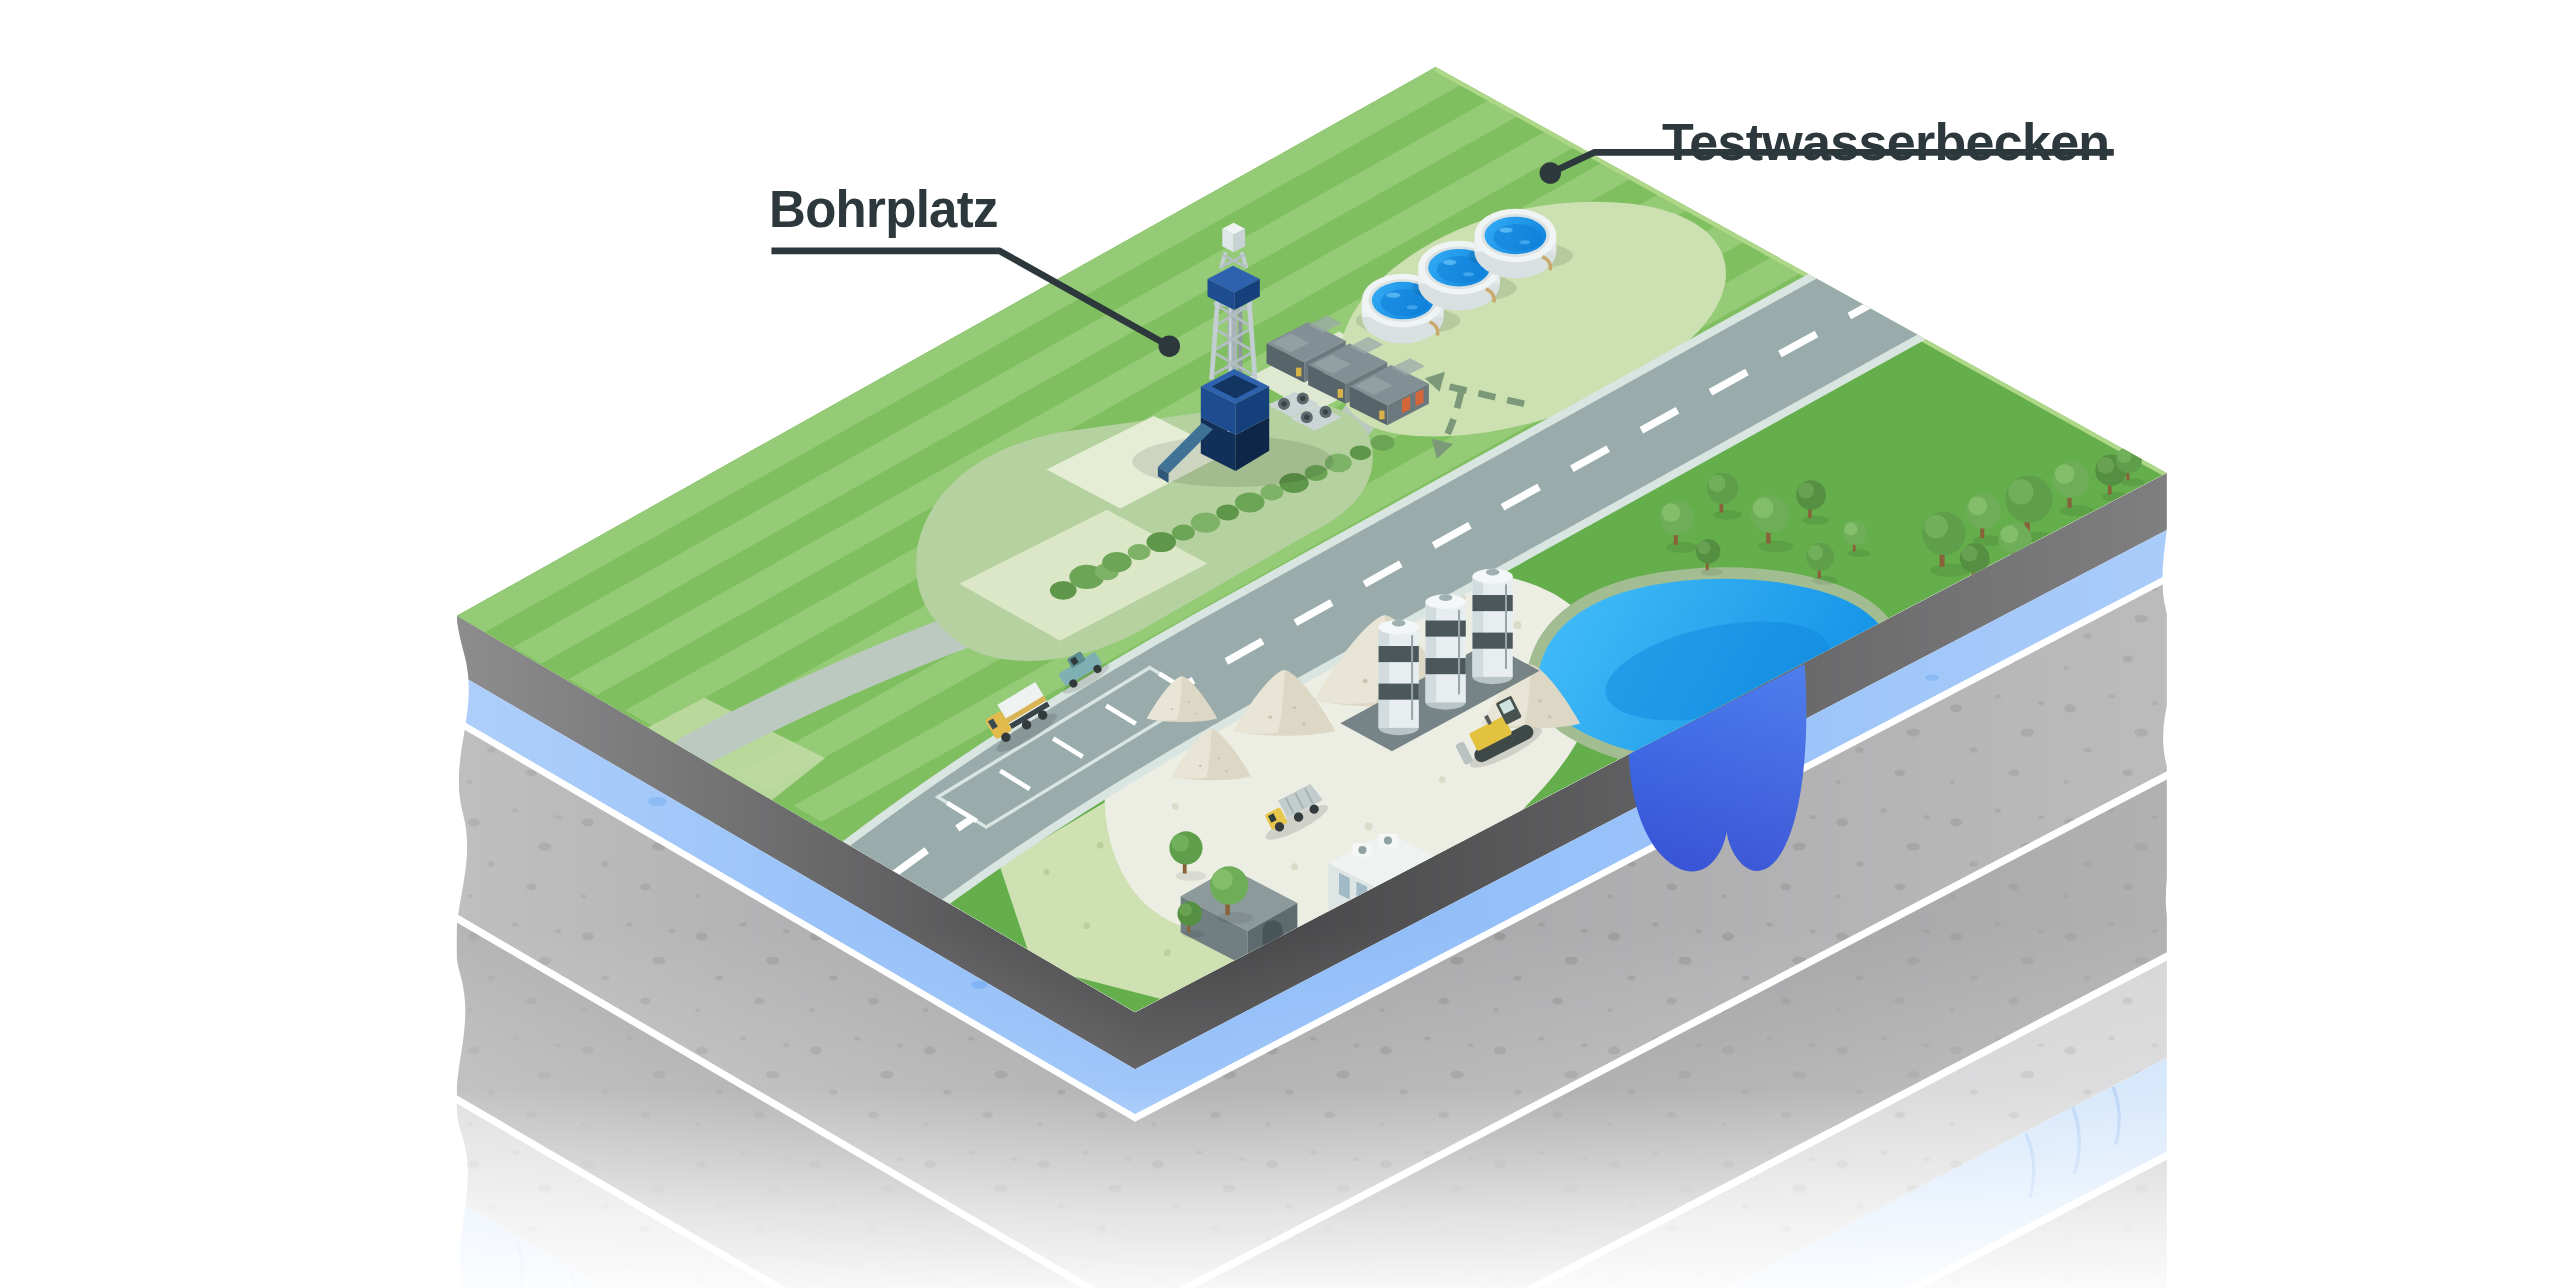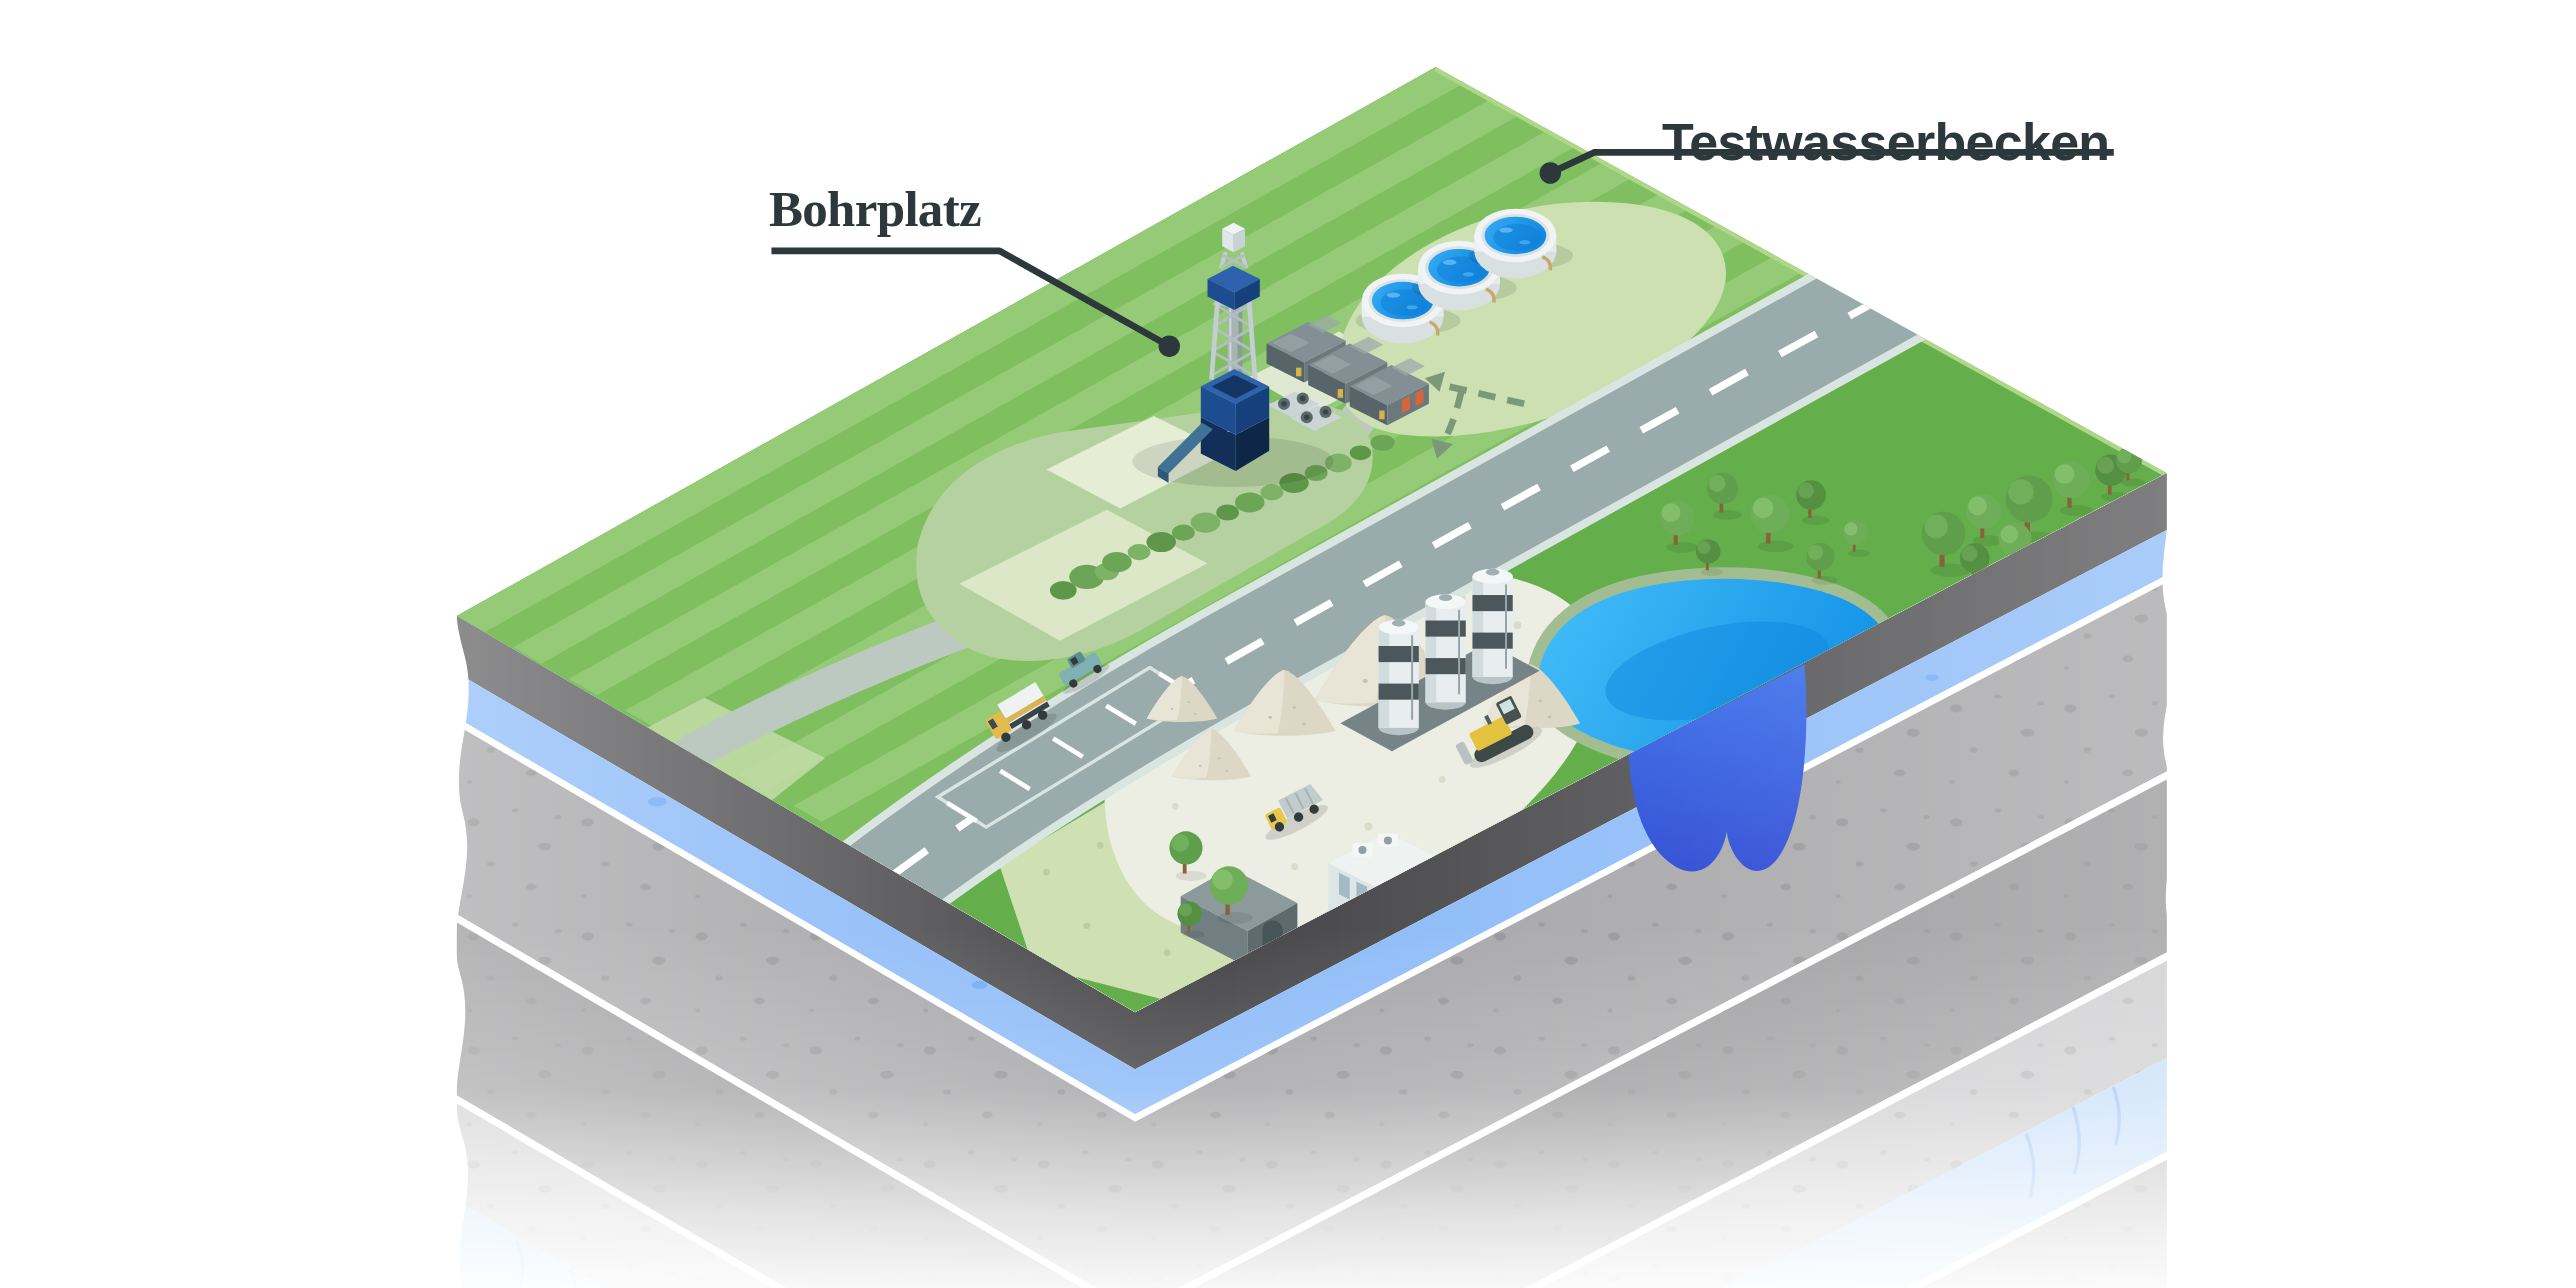--- a/index.html
+++ b/index.html
@@ -2,21 +2,21 @@
 <html style="font-size:10.7px"><head>
 <meta charset="utf-8">
 <title></title>
 <style>
   html,body{margin:0;padding:0;background:#ffffff;}
   .stage{position:relative;width:2576px;height:1288px;overflow:hidden;background:#fff;
          font-family:"Liberation Sans",sans-serif;}
   .stage svg{position:absolute;left:0;top:0;}
   .callout-label{position:absolute;font-weight:700;color:#2c383b;letter-spacing:-0.7px;
                  line-height:1;white-space:nowrap;}
-  #label-bohrplatz{left:769px;top:184px;font-size:51px;font-family:Liberation Serif, serif;}
+  #label-bohrplatz{left:769px;top:184px;font-size:51px;}
   #label-testwasserbecken{left:1662px;top:89px;font-size:52px;margin-top:27px;}
 </style>
 </head>
 <body>
 
 <div class="stage">
 
 <svg width="2576" height="1288" viewBox="0 0 3840 1920">
 <defs>
   <linearGradient id="gFade" gradientUnits="userSpaceOnUse" x1="0" y1="1380" x2="0" y2="1920">

